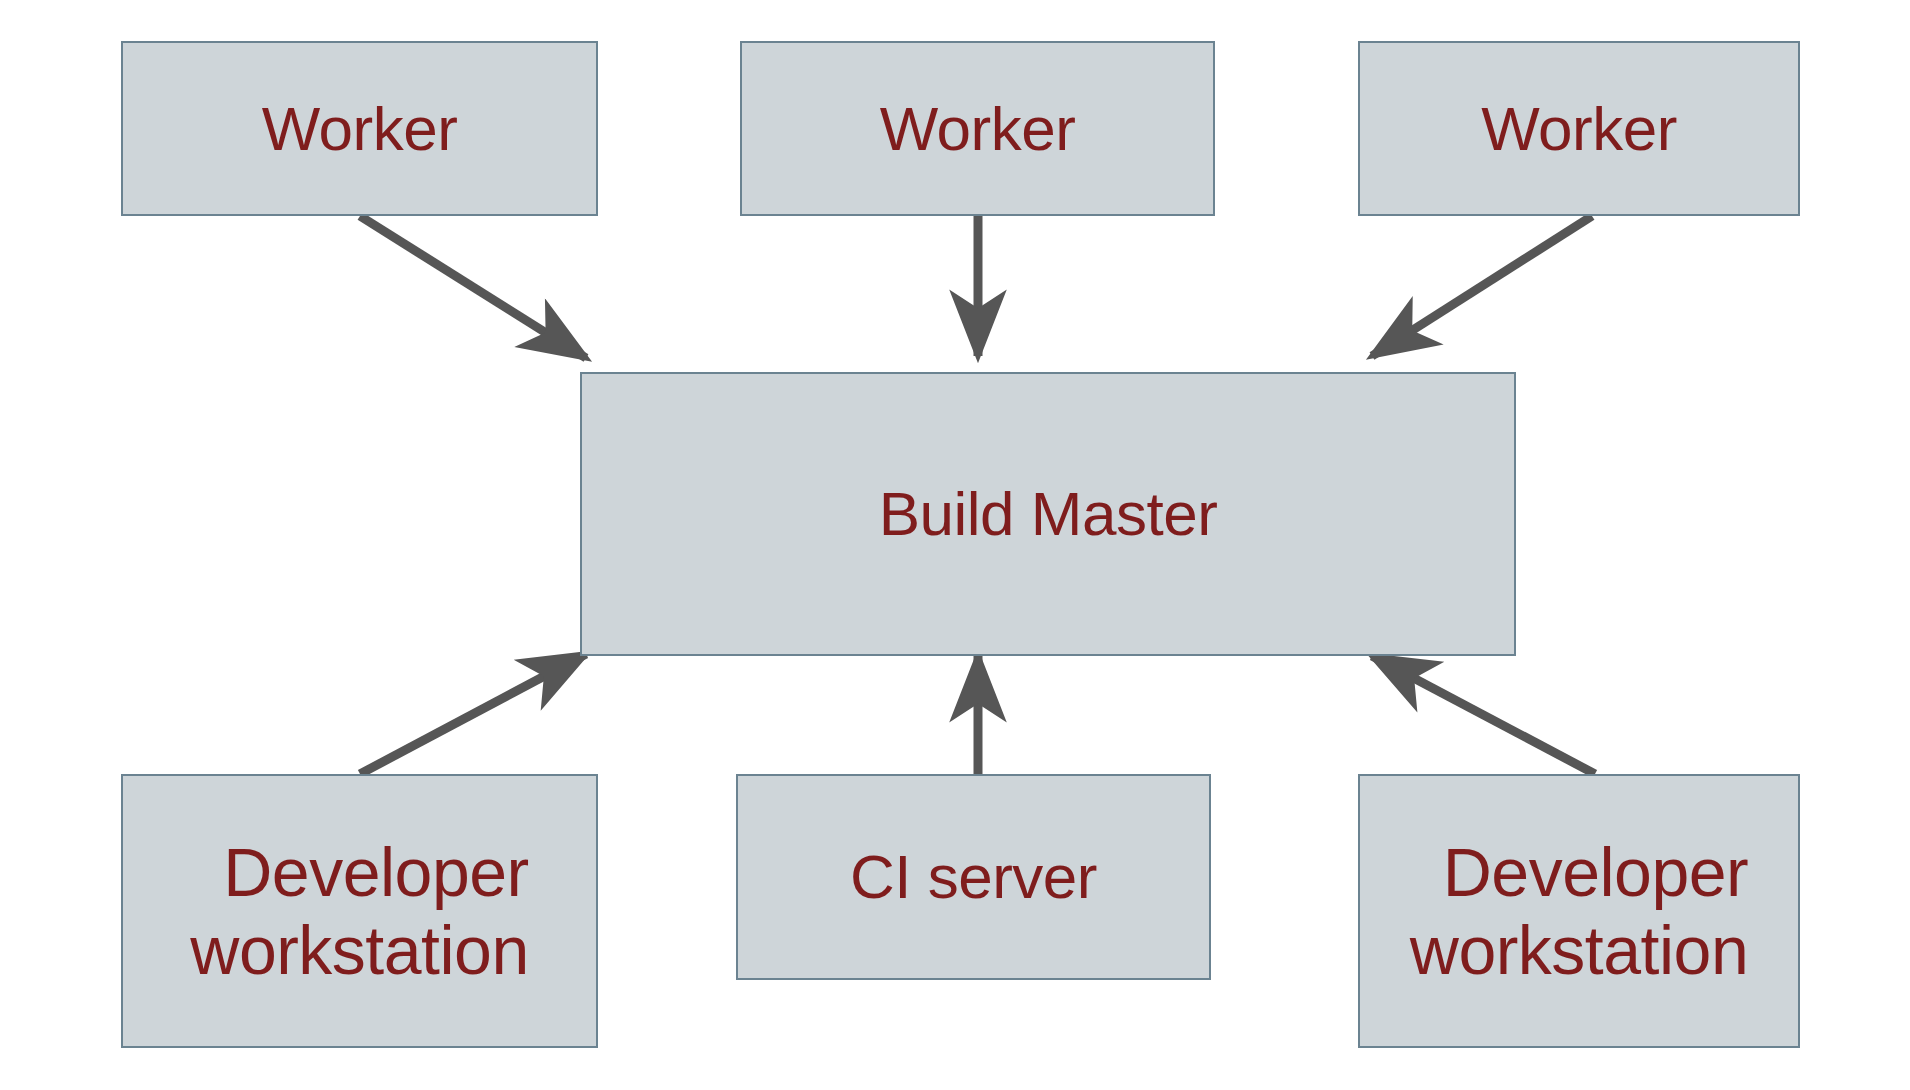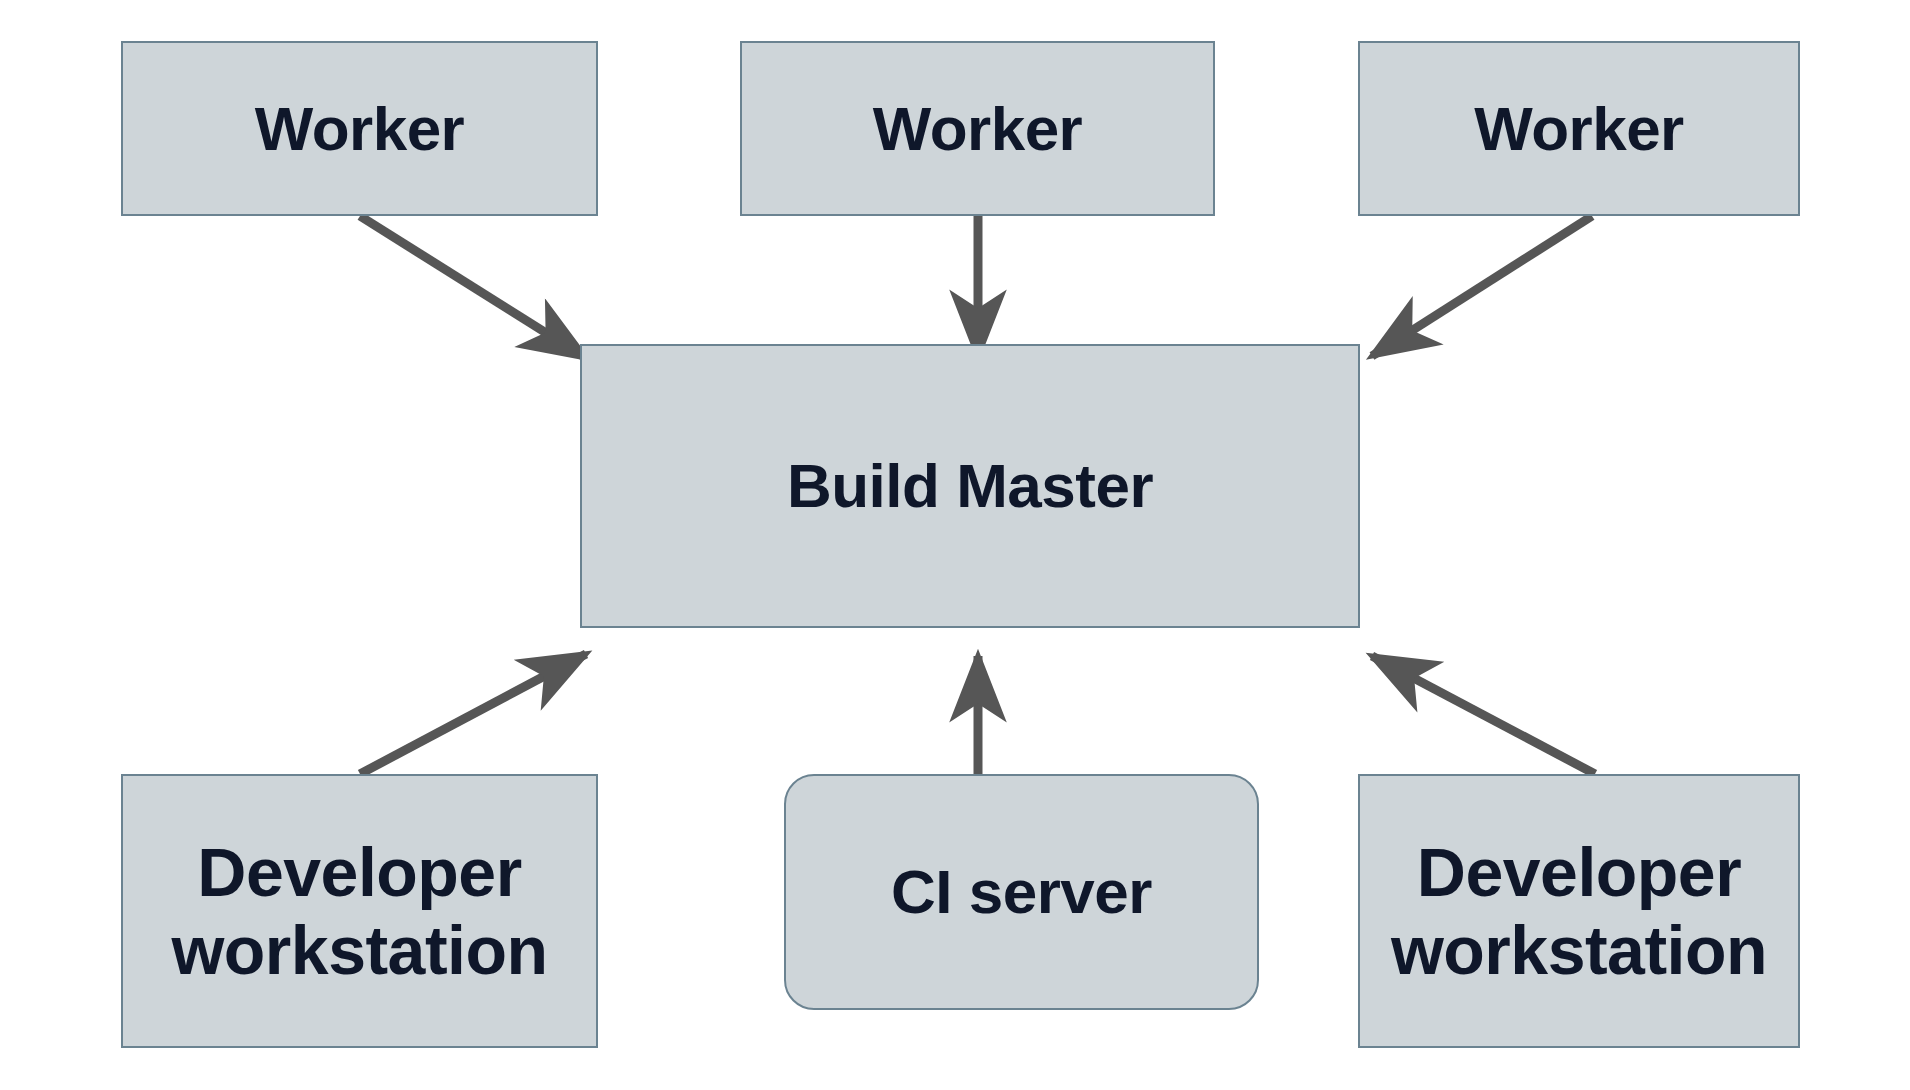--- a/index.html
+++ b/index.html
@@ -35,36 +35,37 @@
     align-items: center;
     justify-content: center;
     text-align: center;
     color: #000000;
     z-index: 2;
   }
   .node-label {
     font-family: "Liberation Sans", sans-serif;
     font-size: 62px;
     line-height: 1.12;
-    font-weight: 700;
+    font-weight: 400;
     letter-spacing: -0.5px;
     white-space: pre-line;
-    color: #0f172a;
+    color: #7f1d1d;
+    text-align: right;
   }
   .node-label.two-line {
     font-size: 68px;
     line-height: 1.15;
   }
   
   #node-worker-1       { left: 121px;  top: 41px;   width: 477px; height: 175px; }
   #node-worker-2       { left: 740px;  top: 41px;   width: 475px; height: 175px; }
   #node-worker-3       { left: 1358px; top: 41px;   width: 442px; height: 175px; }
-  #node-build-master   { left: 580px;  top: 344px;  width: 780px; height: 284px; }
+  #node-build-master   { left: 580px;  top: 372px;  width: 936px; height: 284px; }
   #node-dev-ws-left    { left: 121px;  top: 774px;  width: 477px; height: 274px; }
-  #node-ci-server      { left: 784px;  top: 774px;  width: 475px; height: 236px; border-radius: 30px; }
+  #node-ci-server      { left: 736px;  top: 774px;  width: 475px; height: 206px; }
   #node-dev-ws-right   { left: 1358px; top: 774px;  width: 442px; height: 274px; }
 </style>
 </head>
 <body>
 
 <div id="canvas">
 
   <svg id="edges" viewBox="0 0 1910 1090" width="1910" height="1090" xmlns="http://www.w3.org/2000/svg">
     <defs>
       <marker id="arrowhead" markerWidth="9" markerHeight="9" refX="7.6" refY="3.2" orient="auto" markerUnits="strokeWidth">

